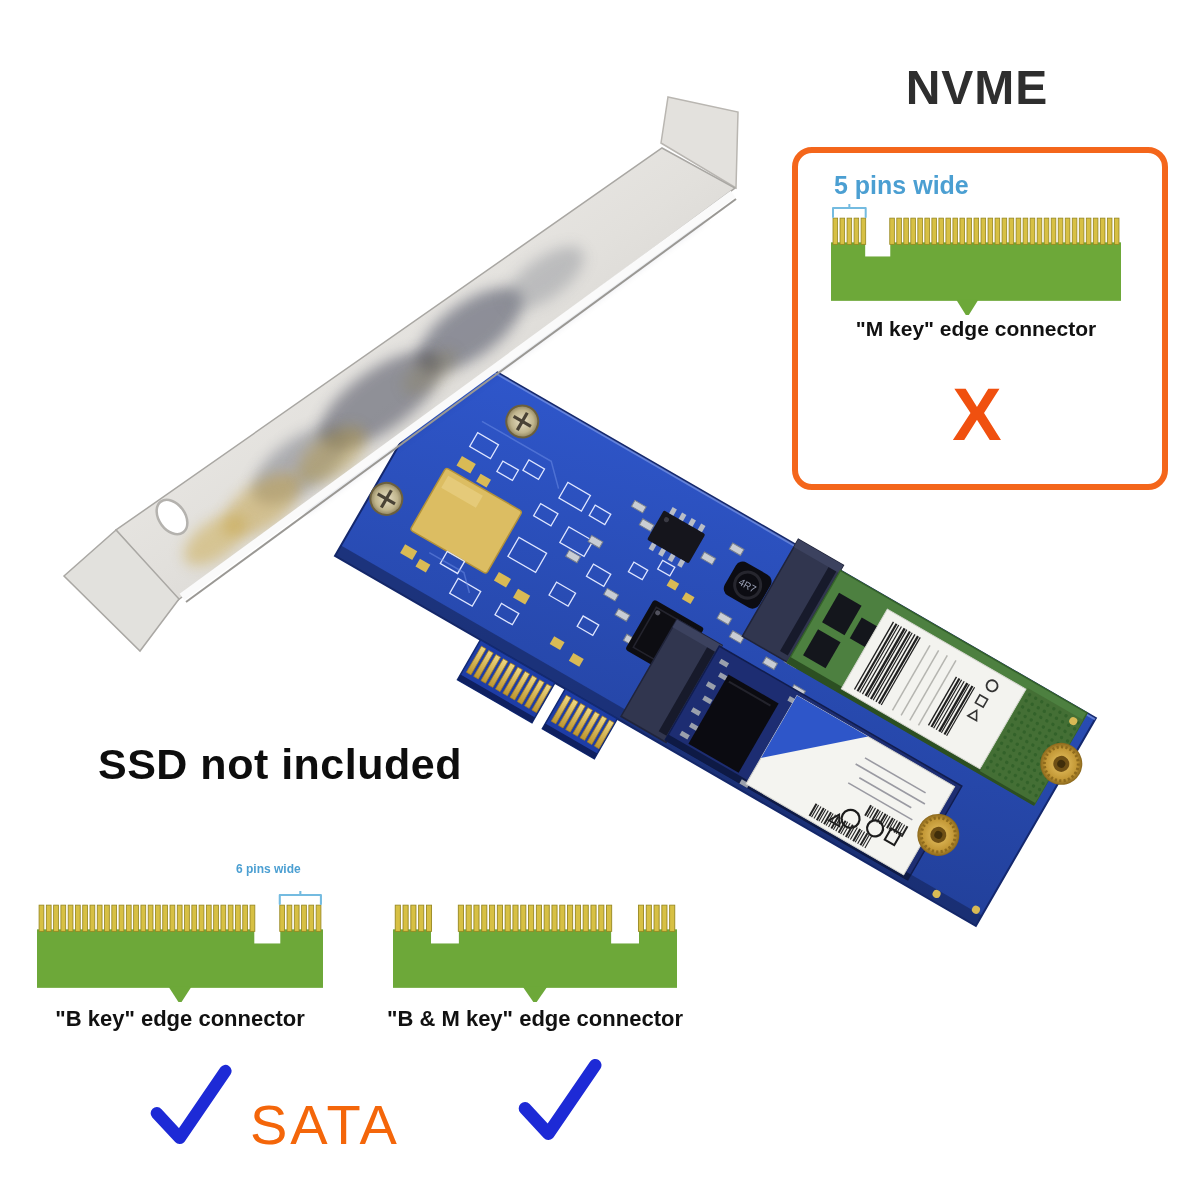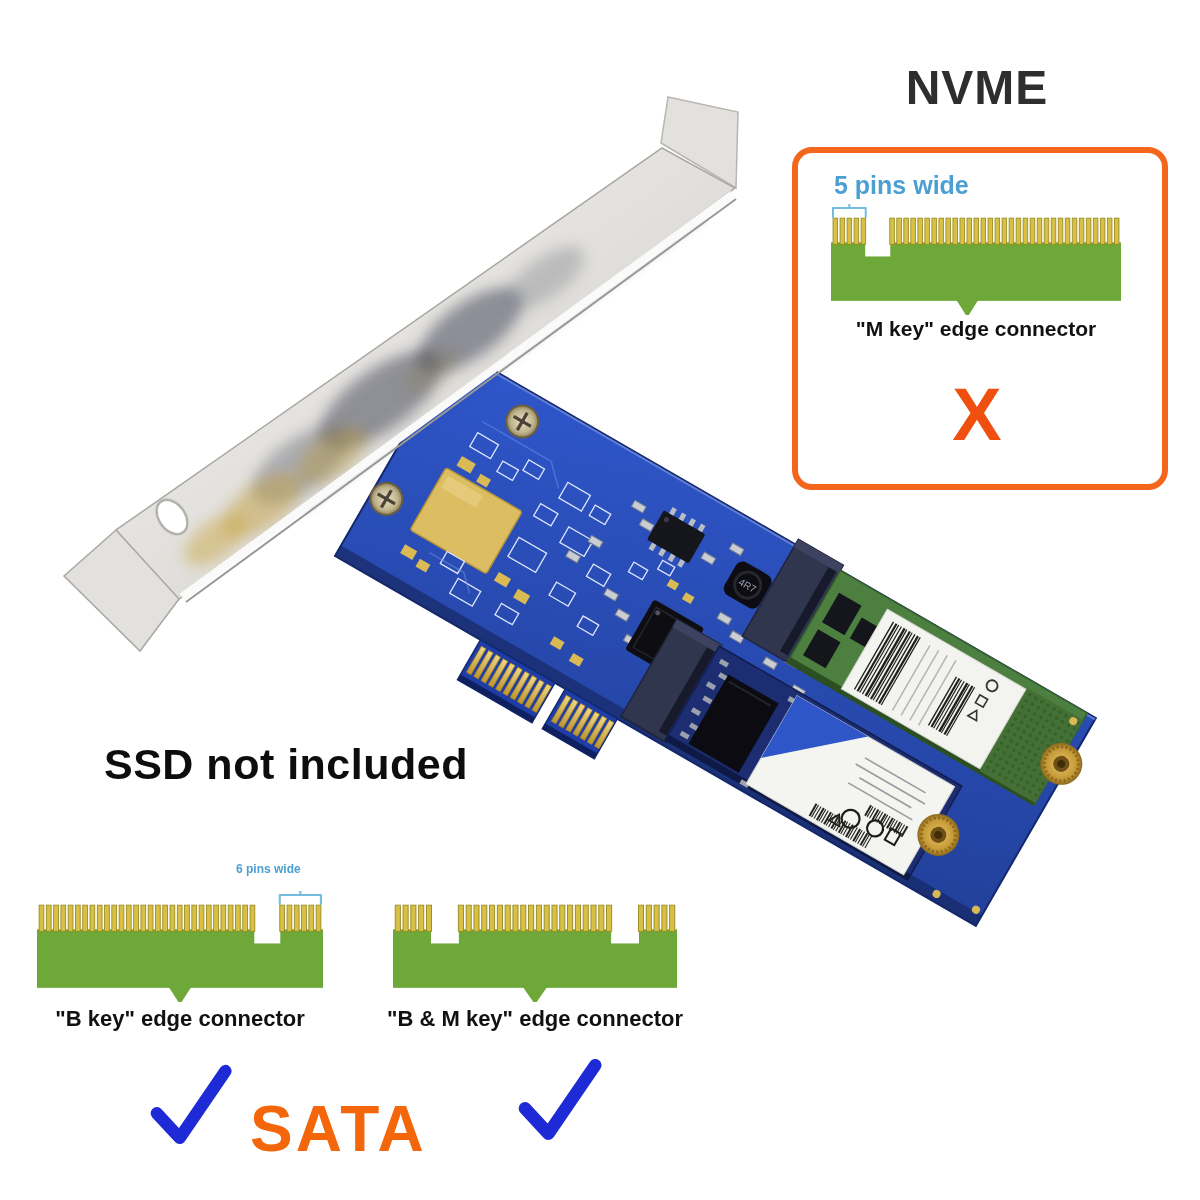--- a/index.html
+++ b/index.html
@@ -8,31 +8,31 @@
   .abs{position:absolute;}
   #photo-svg{left:0;top:0;}
   
   #nvme-title{left:827px;top:60px;width:300px;text-align:center;font-size:48px;font-weight:800;letter-spacing:1px;color:#2e2e2e;}
   #nvme-box{left:792px;top:147px;width:376px;height:343px;border:6px solid #f4661b;border-radius:20px;box-sizing:border-box;background:transparent;}
   #mkey-pins-label{left:820px;top:171px;font-size:25px;font-weight:bold;color:#4b9fd2;margin-left:14px;}
   #mkey-diagram{left:831px;top:204px;width:290px;height:113px;}
   #mkey-label{left:806px;top:317px;width:340px;text-align:center;font-size:21px;font-weight:bold;color:#111;}
   #x-mark{left:927px;top:372px;width:100px;text-align:center;font-size:74px;font-weight:800;color:#f0500f;}
   
-  #ssd-caption{left:104px;top:740px;font-size:43px;font-weight:bold;color:#0d0d0d;letter-spacing:.5px;}
+  #ssd-caption{left:98px;top:740px;font-size:43px;font-weight:bold;color:#0d0d0d;letter-spacing:.5px;}
   
   #bkey-pins-label{left:236px;top:862px;font-size:12px;font-weight:bold;color:#4b9fd2;}
   #bkey-diagram{left:37px;top:891px;width:286px;height:113px;}
   #bkey-label{left:30px;top:1006px;width:300px;text-align:center;font-size:22px;font-weight:bold;color:#111;}
   #bmkey-diagram{left:393px;top:891px;width:284px;height:113px;}
   #bmkey-label{left:385px;top:1006px;width:300px;text-align:center;font-size:22px;font-weight:bold;color:#111;}
   
   #check-left{left:148px;top:1064px;}
   #check-right{left:516px;top:1058px;}
-  #sata-label{left:250px;top:1092px;font-size:64px;font-weight:700;color:#f4660a;letter-spacing:3px;}
+  #sata-label{left:250px;top:1092px;font-size:56px;font-weight:400;color:#f4660a;letter-spacing:3px;}
   .conn-svg{width:100%;height:100%;display:block;}
 </style>
 </head>
 <body>
 
 <div class="canvas">
 
   <svg id="photo-svg" class="abs" width="1200" height="1200" viewBox="0 0 1200 1200">
     <defs>
       <linearGradient id="metalGrad" x1="0" y1="0" x2="1" y2="1">

